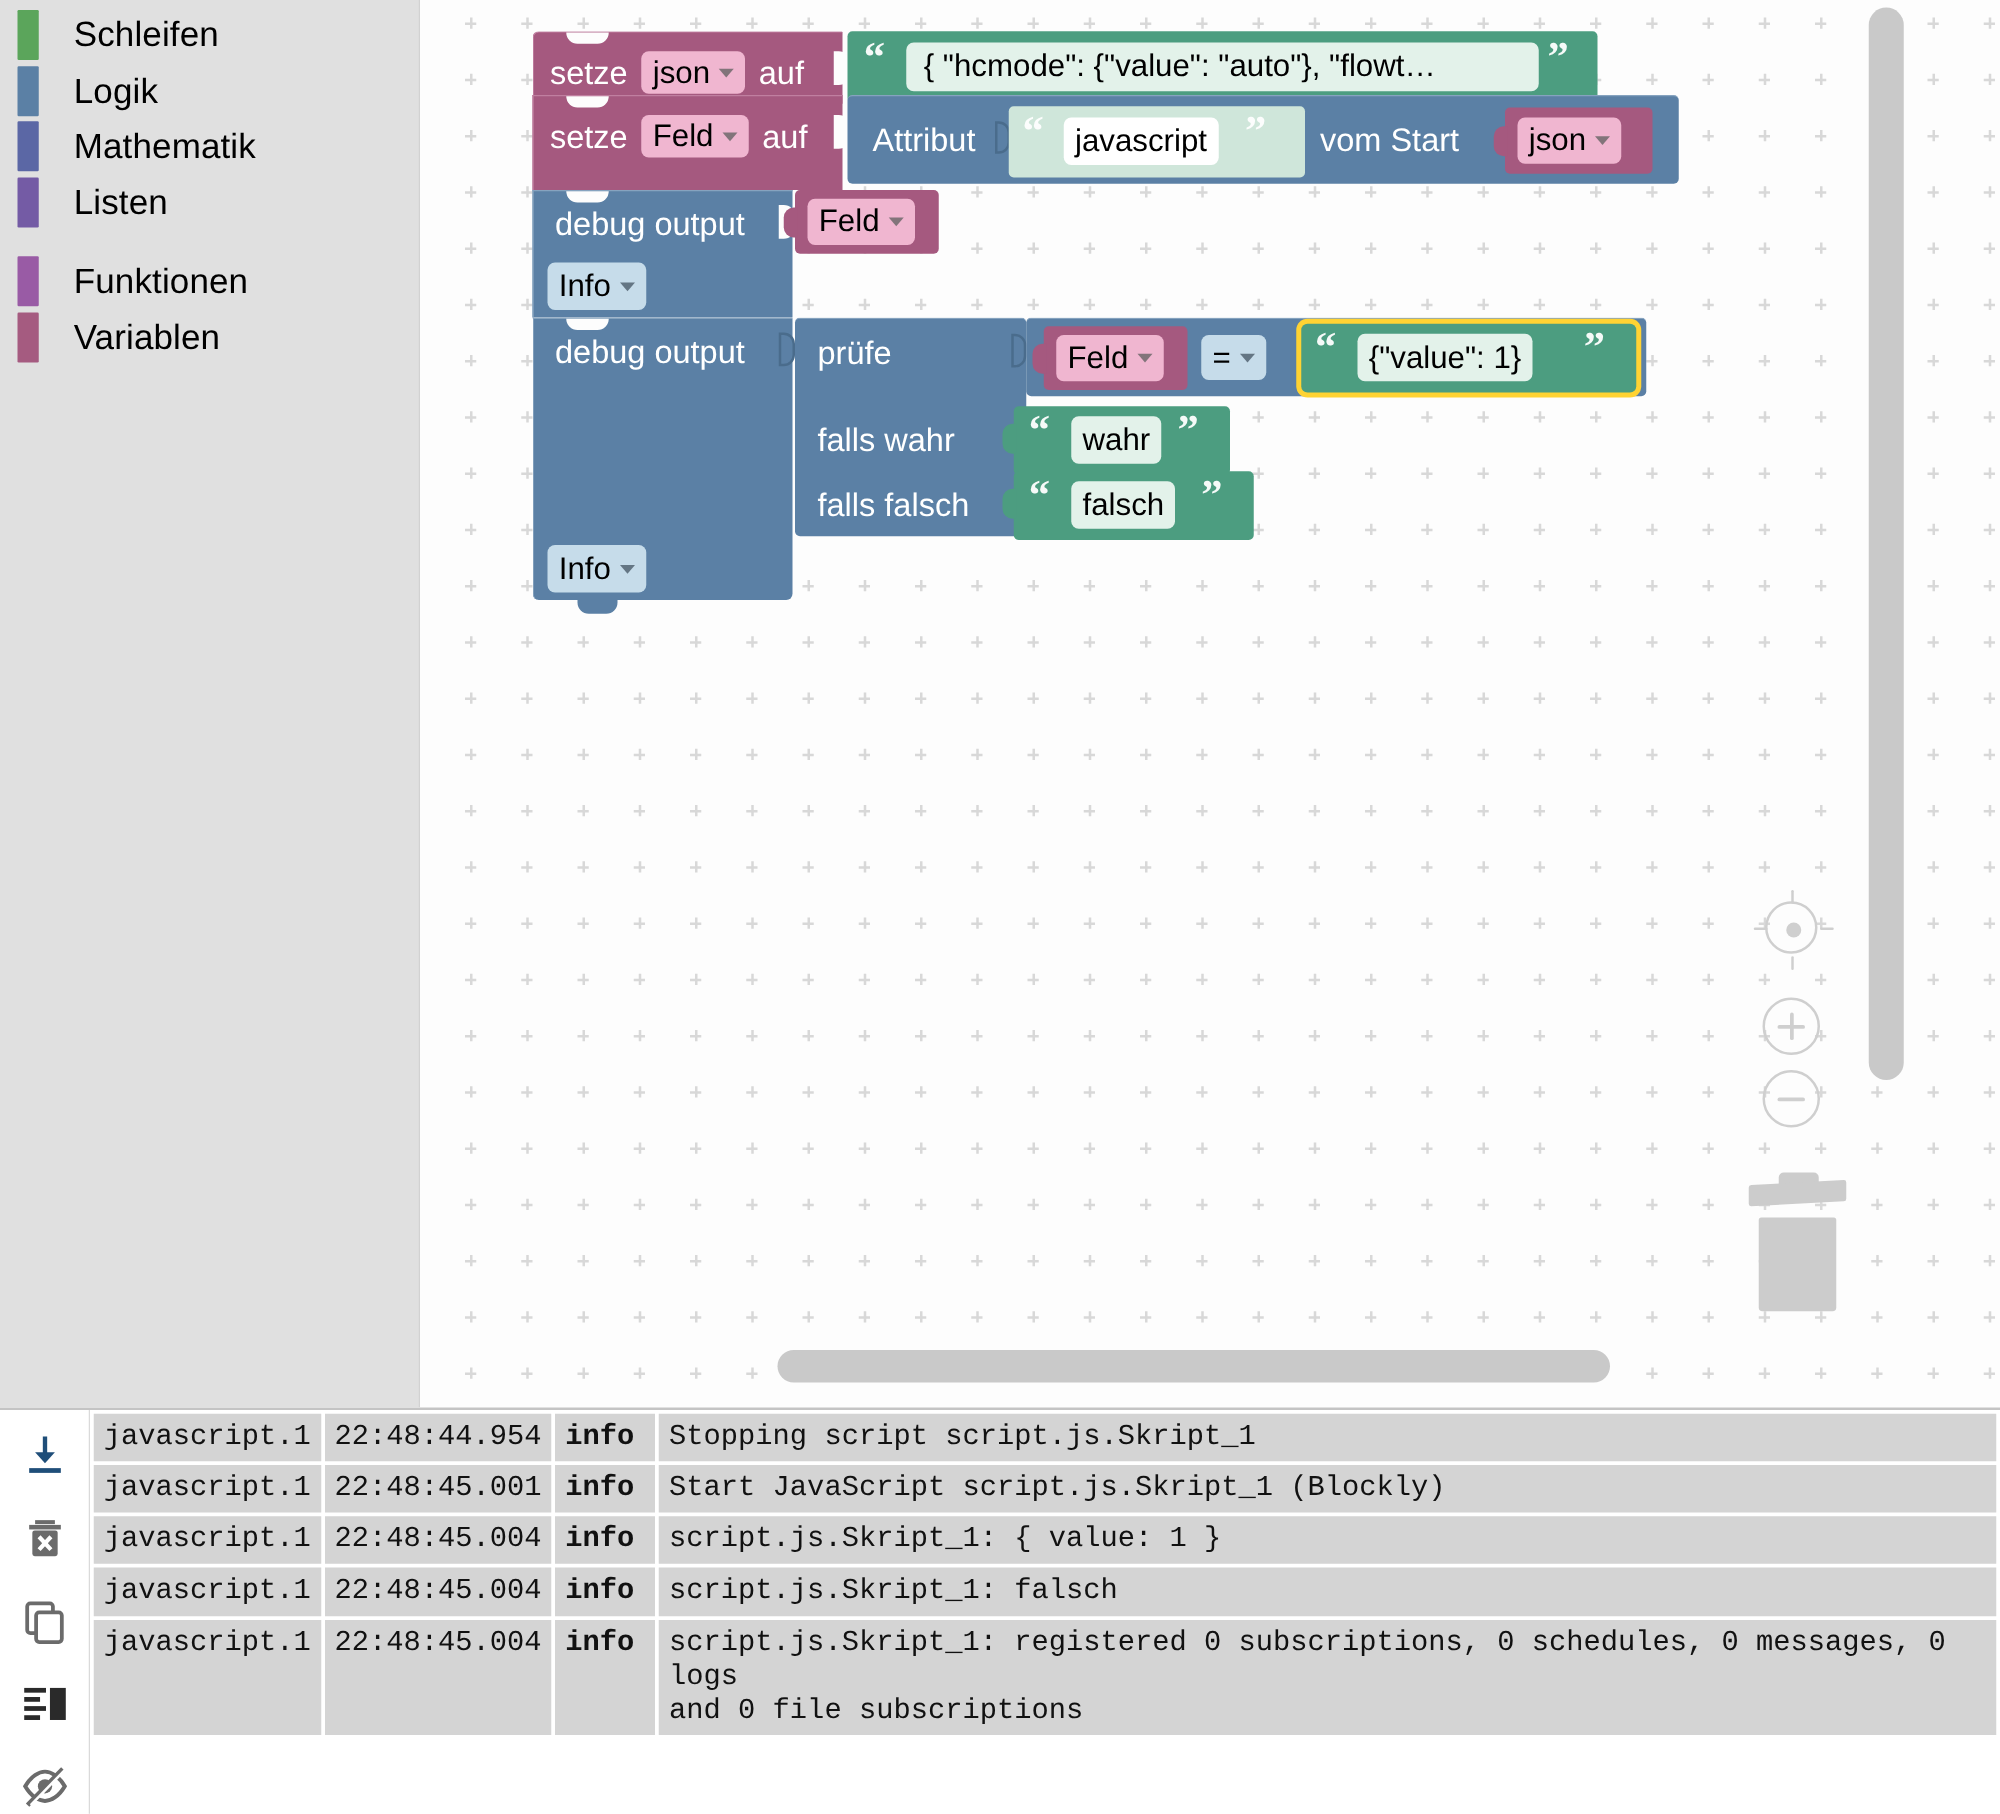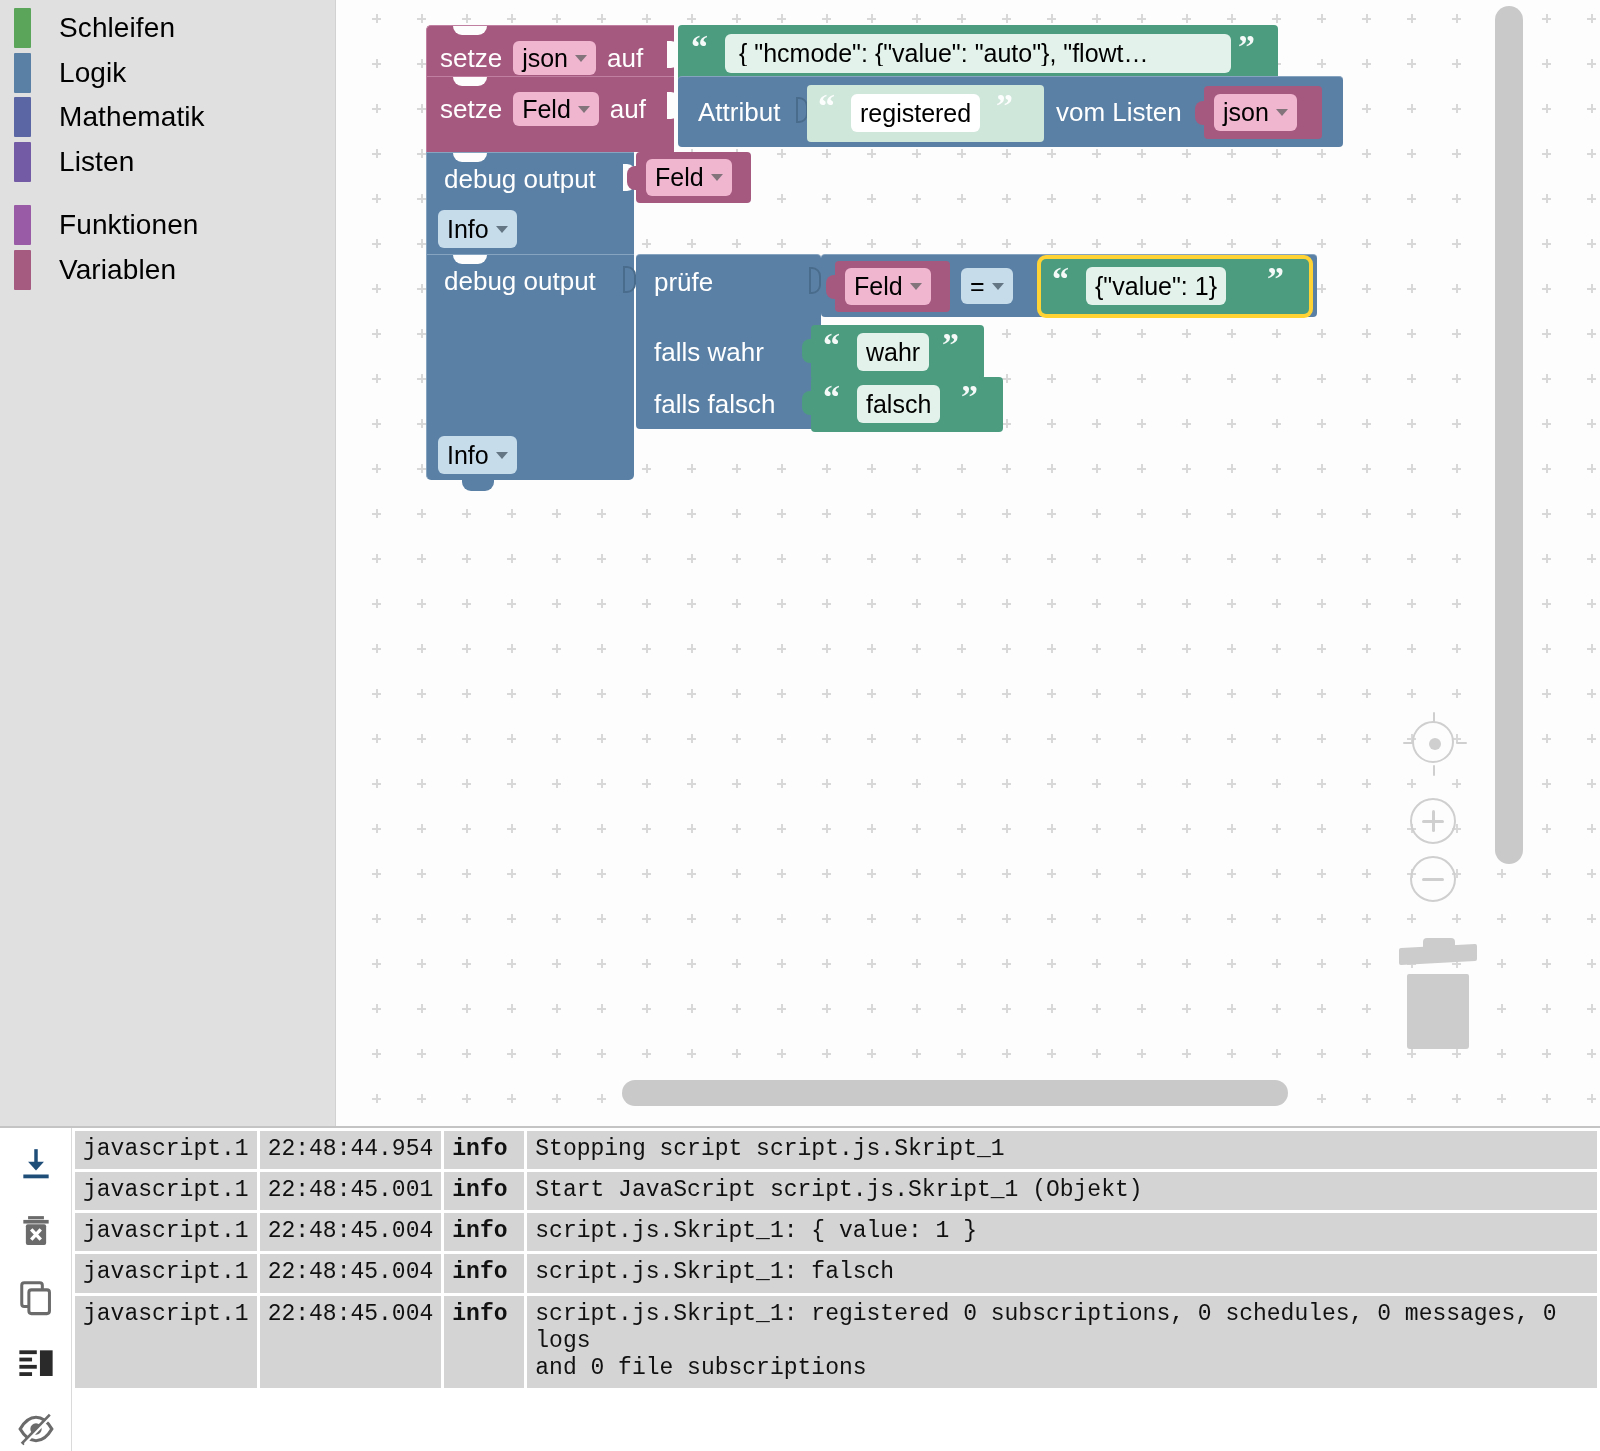--- a/index.html
+++ b/index.html
@@ -1731,26 +1731,26 @@
           <div style="position:absolute; left:241px; top:16px; width:13px; height:27px; background:#fdfdfd; border-radius:0 9px 9px 0;"></div>
 
           <div class="val-blue" style="position:absolute; left:252px; top:0px; width:665px; height:71px; border-radius:4px; border-top:1px solid #86a3bf;">
             <span class="txt" style="position:absolute; left:20px; top:22px;">Attribut</span>
 
             <div style="position:absolute; left:118px; top:20px; width:12px; height:26px; background:#5b80a5; border:2px solid #4a6c8c; border-radius:0 9px 9px 0;"></div>
 
             <div class="val-text2" style="position:absolute; left:129px; top:8px; width:237px; height:57px; border-radius:4px; background:#cfe6da;">
               <div style="position:absolute; left:11px; top:4px;" class="quote">“</div>
               <div class="pill pill-text" style="position:absolute; left:44px; top:9px; height:38px;">
-                <span class="txt-dark" style="font-size:25px;">registered</span>
+                <span class="txt-dark" style="font-size:25px;">javascript</span>
               </div>
               <div style="position:absolute; left:189px; top:4px;" class="quote">”</div>
             </div>
 
-            <span class="txt" style="position:absolute; left:378px; top:22px;">vom Listen</span>
+            <span class="txt" style="position:absolute; left:378px; top:22px;">vom Start</span>
 
             <div class="val-var" style="position:absolute; left:526px; top:9px; width:118px; height:53px; border-radius:4px;">
               <div style="position:absolute; left:-9px; top:15px; width:11px; height:24px; background:#a5597f; border-radius:8px 0 0 8px;"></div>
               <span class="pill pill-var" style="position:absolute; left:10px; top:8px; height:37px;">
                 <span class="txt-dark" style="font-size:25px;">json</span>
                 <span class="caret"></span>
               </span>
             </div>
           </div>
         </div>
@@ -1924,21 +1924,21 @@
             <tr>
               <td class="c-src">javascript.1</td>
               <td class="c-time">22:48:44.954</td>
               <td class="c-sev">info</td>
               <td class="c-msg">Stopping script script.js.Skript_1</td>
             </tr>
             <tr>
               <td class="c-src">javascript.1</td>
               <td class="c-time">22:48:45.001</td>
               <td class="c-sev">info</td>
-              <td class="c-msg">Start JavaScript script.js.Skript_1 (Objekt)</td>
+              <td class="c-msg">Start JavaScript script.js.Skript_1 (Blockly)</td>
             </tr>
             <tr>
               <td class="c-src">javascript.1</td>
               <td class="c-time">22:48:45.004</td>
               <td class="c-sev">info</td>
               <td class="c-msg">script.js.Skript_1: { value: 1 }</td>
             </tr>
             <tr>
               <td class="c-src">javascript.1</td>
               <td class="c-time">22:48:45.004</td>

